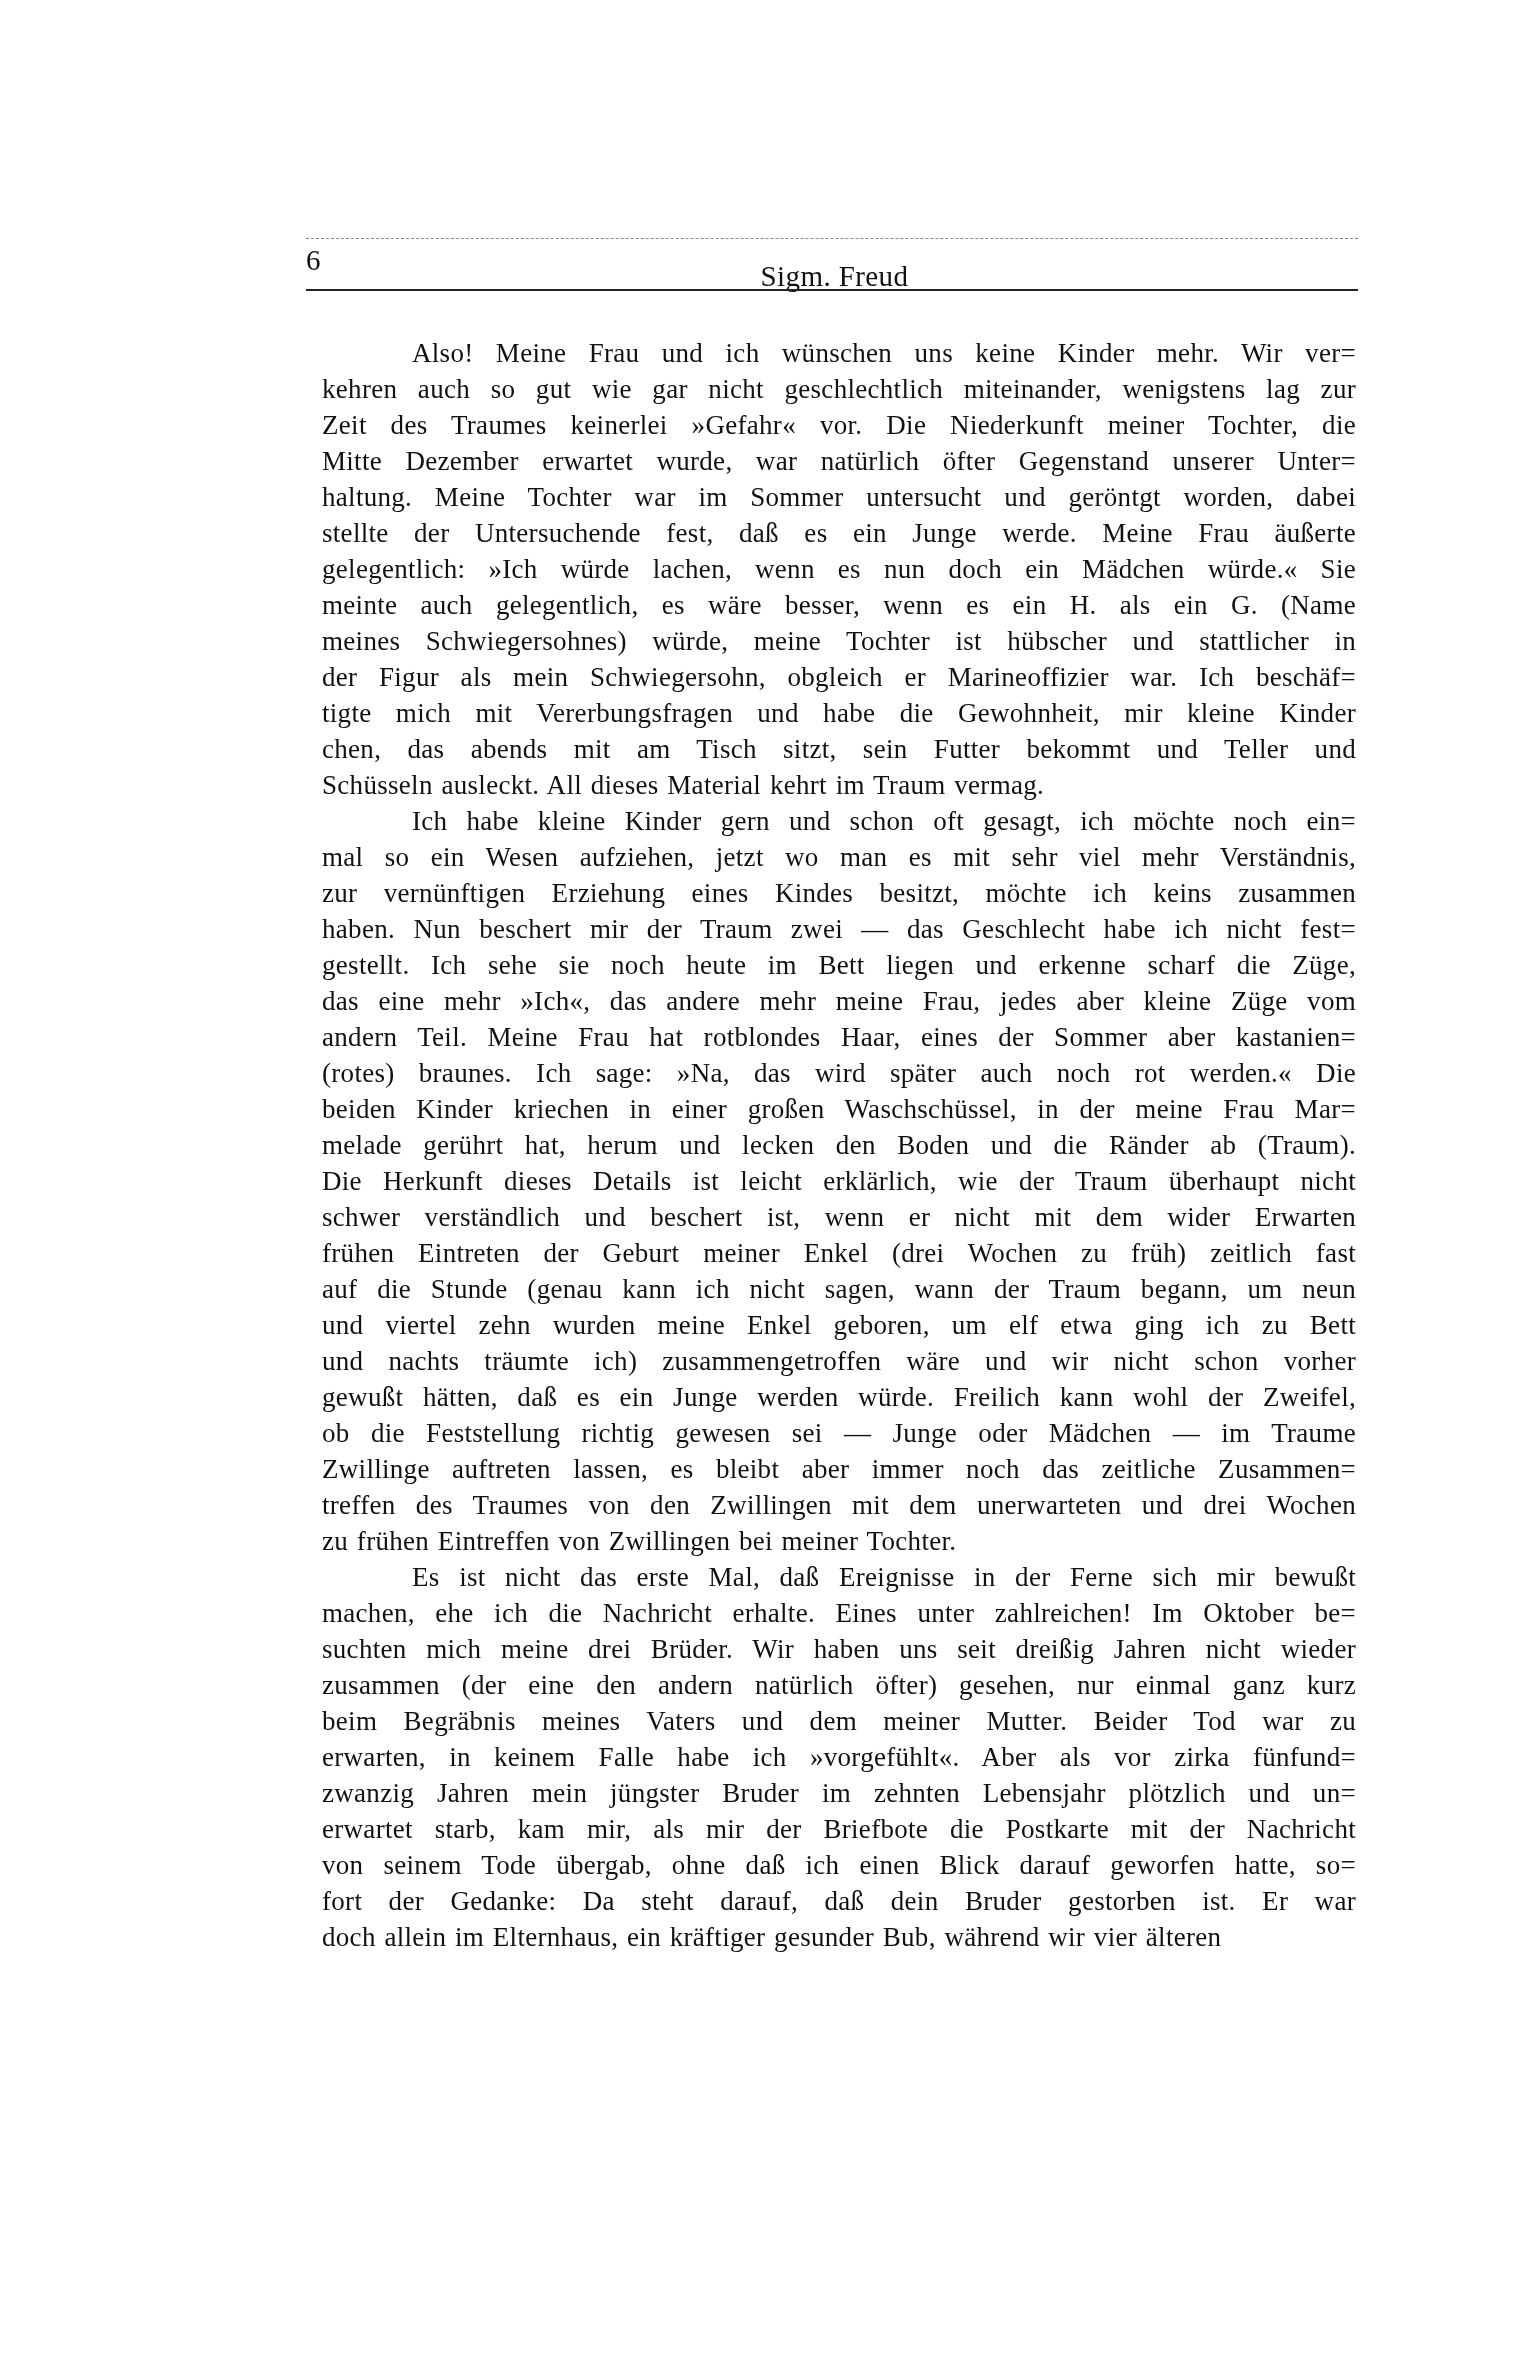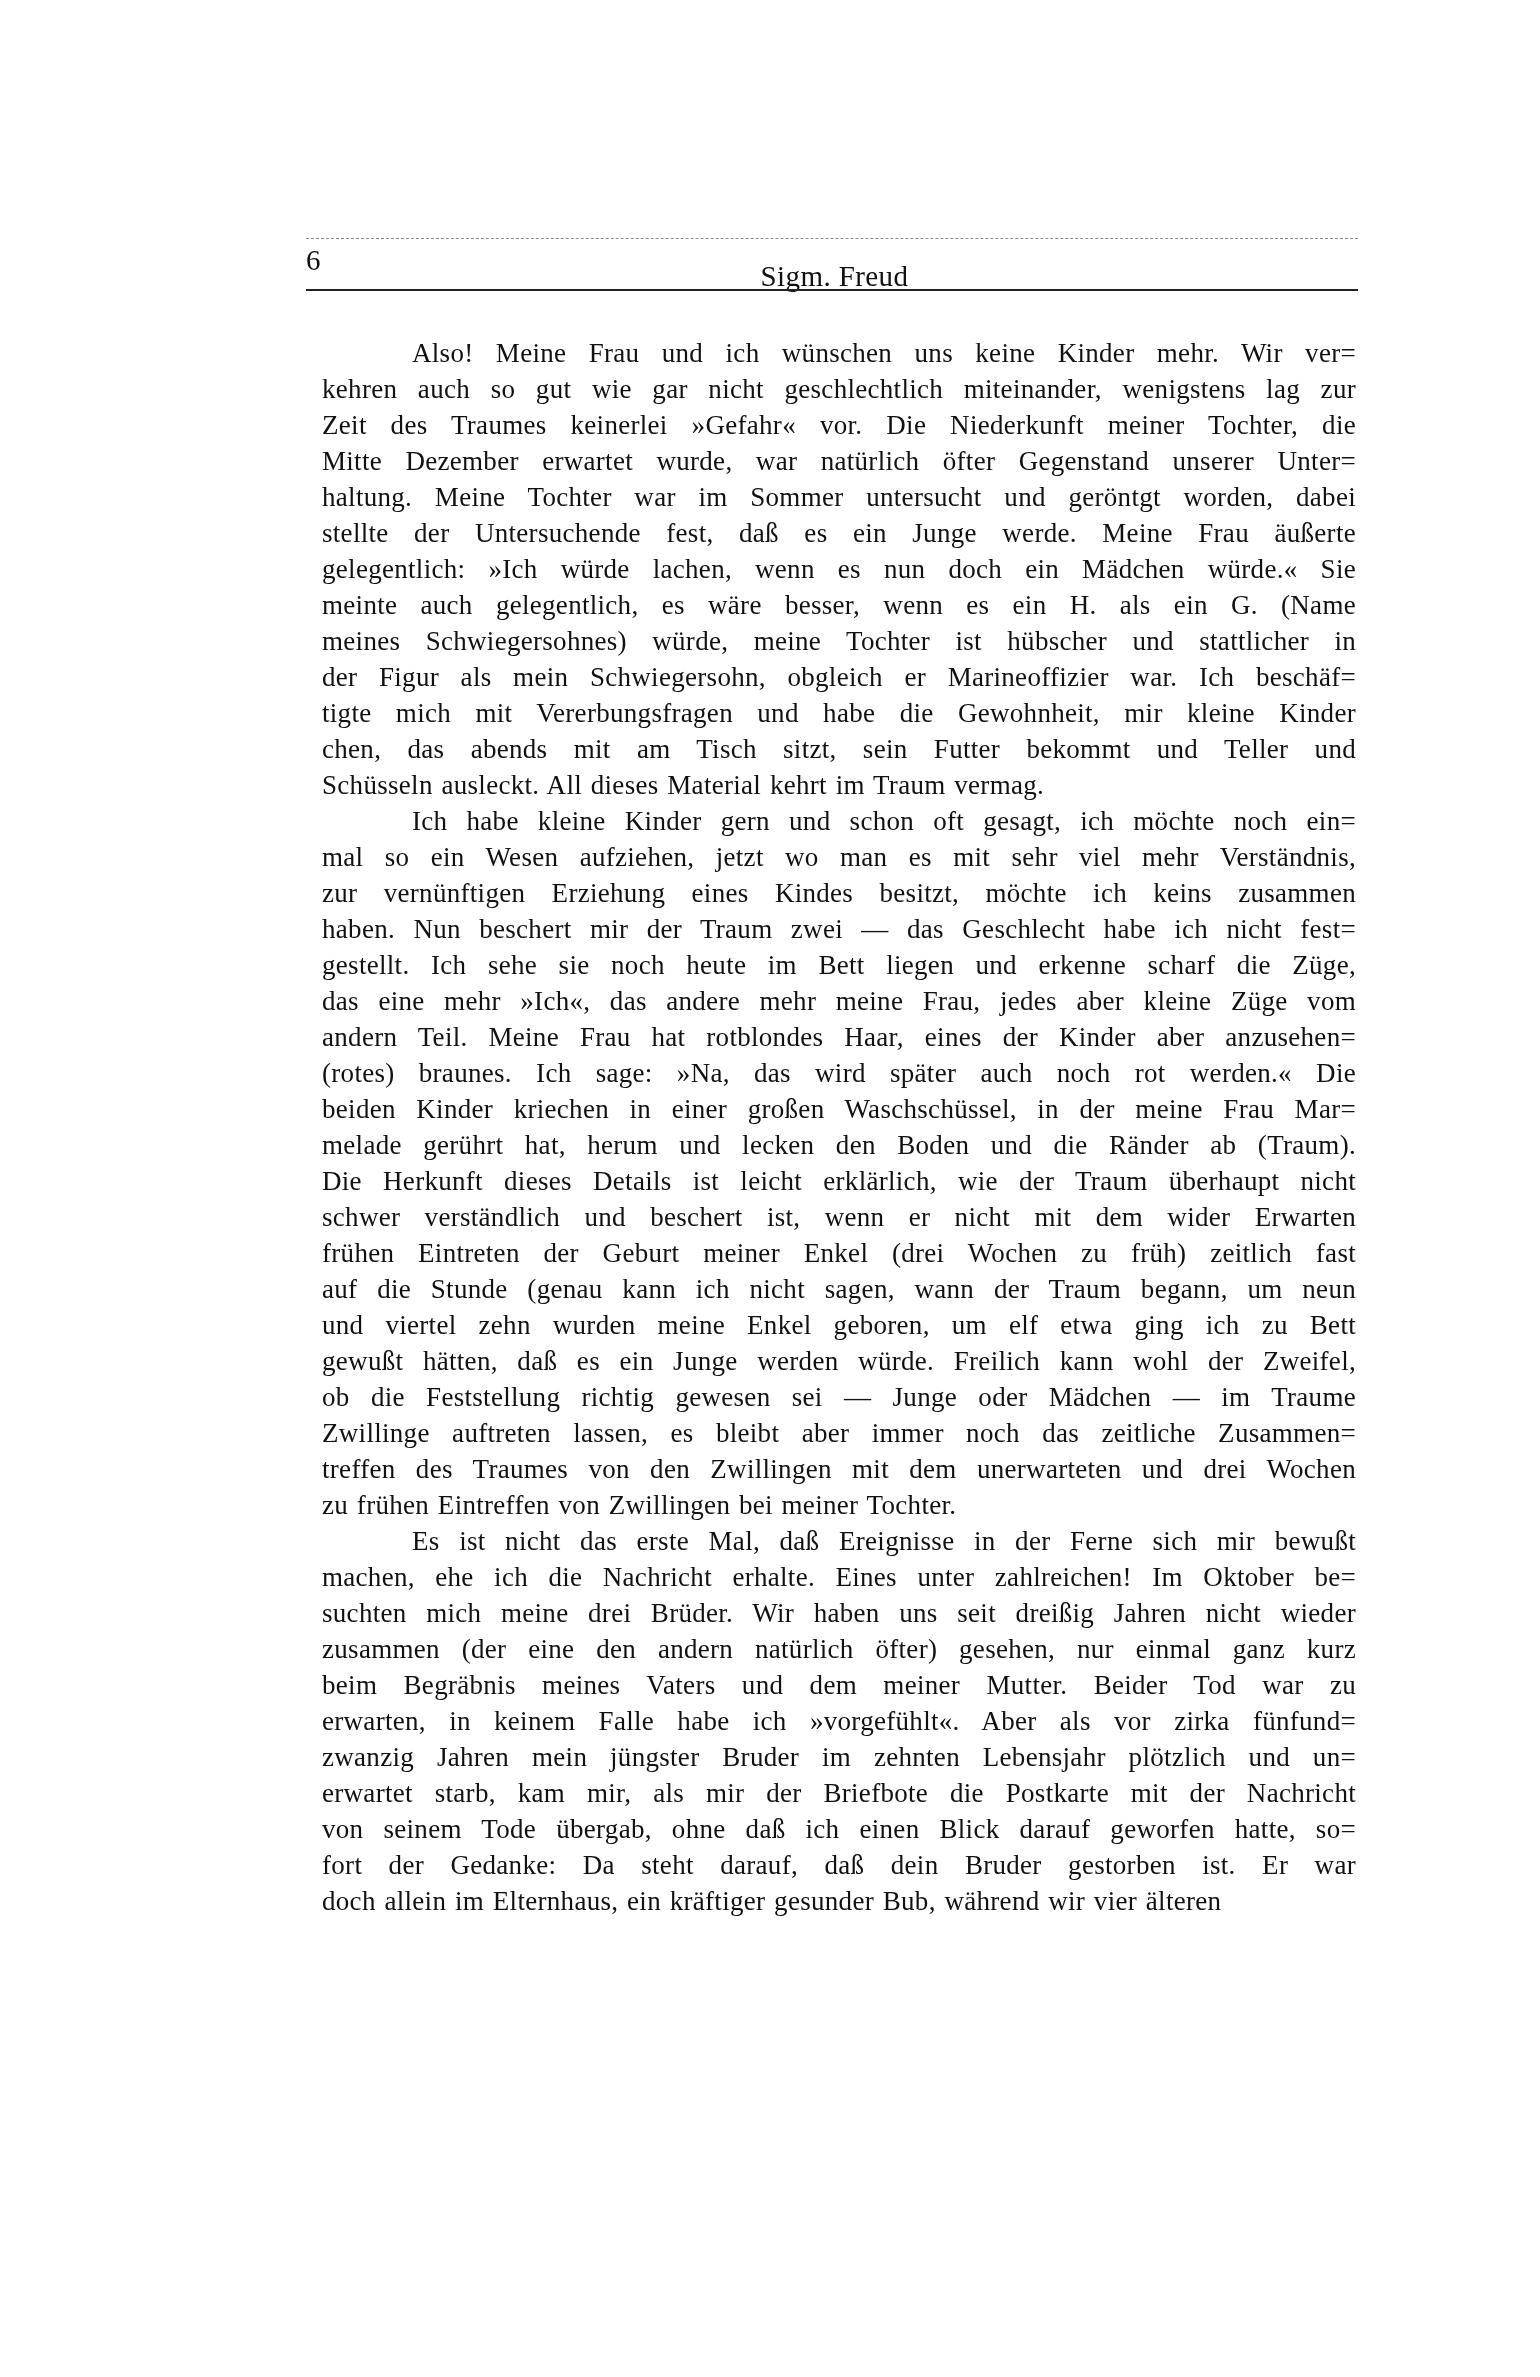--- a/index.html
+++ b/index.html
@@ -85,21 +85,21 @@
         <div class="line">
           <span>haben. Nun beschert mir der Traum zwei — das Geschlecht habe ich nicht fest=</span>
         </div>
         <div class="line">
           <span>gestellt. Ich sehe sie noch heute im Bett liegen und erkenne scharf die Züge,</span>
         </div>
         <div class="line">
           <span>das eine mehr »Ich«, das andere mehr meine Frau, jedes aber kleine Züge vom</span>
         </div>
         <div class="line">
-          <span>andern Teil. Meine Frau hat rotblondes Haar, eines der Kinder aber anzusehen=</span>
+          <span>andern Teil. Meine Frau hat rotblondes Haar, eines der Sommer aber kastanien=</span>
         </div>
         <div class="line">
           <span>(rotes) braunes. Ich sage: »Na, das wird später auch noch rot werden.« Die</span>
         </div>
         <div class="line">
           <span>beiden Kinder kriechen in einer großen Waschschüssel, in der meine Frau Mar=</span>
         </div>
         <div class="line">
           <span>melade gerührt hat, herum und lecken den Boden und die Ränder ab (Traum).</span>
         </div>
@@ -110,20 +110,23 @@
           <span>schwer verständlich und beschert ist, wenn er nicht mit dem wider Erwarten</span>
         </div>
         <div class="line">
           <span>frühen Eintreten der Geburt meiner Enkel (drei Wochen zu früh) zeitlich fast</span>
         </div>
         <div class="line">
           <span>auf die Stunde (genau kann ich nicht sagen, wann der Traum begann, um neun</span>
         </div>
         <div class="line">
           <span>und viertel zehn wurden meine Enkel geboren, um elf etwa ging ich zu Bett</span>
+        </div>
+        <div class="line">
+          <span>und nachts träumte ich) zusammengetroffen wäre und wir nicht schon vorher</span>
         </div>
         <div class="line">
           <span>gewußt hätten, daß es ein Junge werden würde. Freilich kann wohl der Zweifel,</span>
         </div>
         <div class="line">
           <span>ob die Feststellung richtig gewesen sei — Junge oder Mädchen — im Traume</span>
         </div>
         <div class="line">
           <span>Zwillinge auftreten lassen, es bleibt aber immer noch das zeitliche Zusammen=</span>
         </div>

